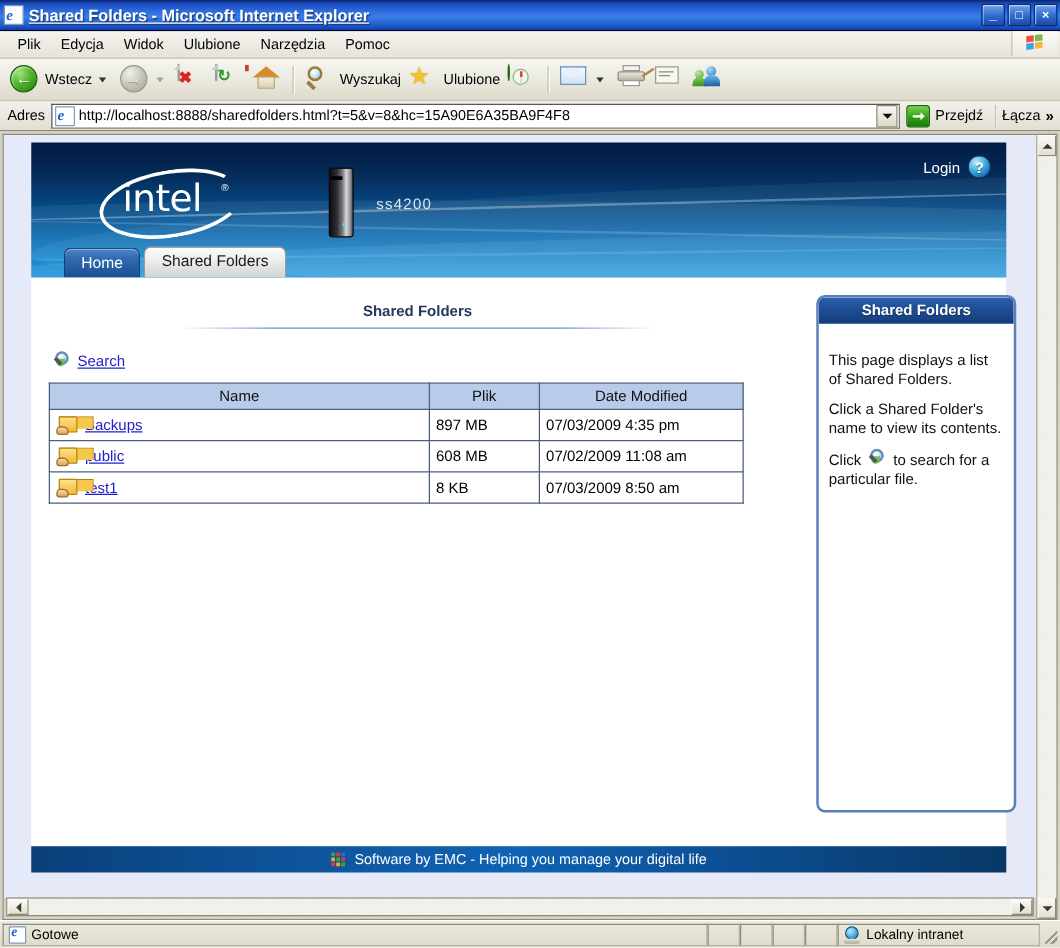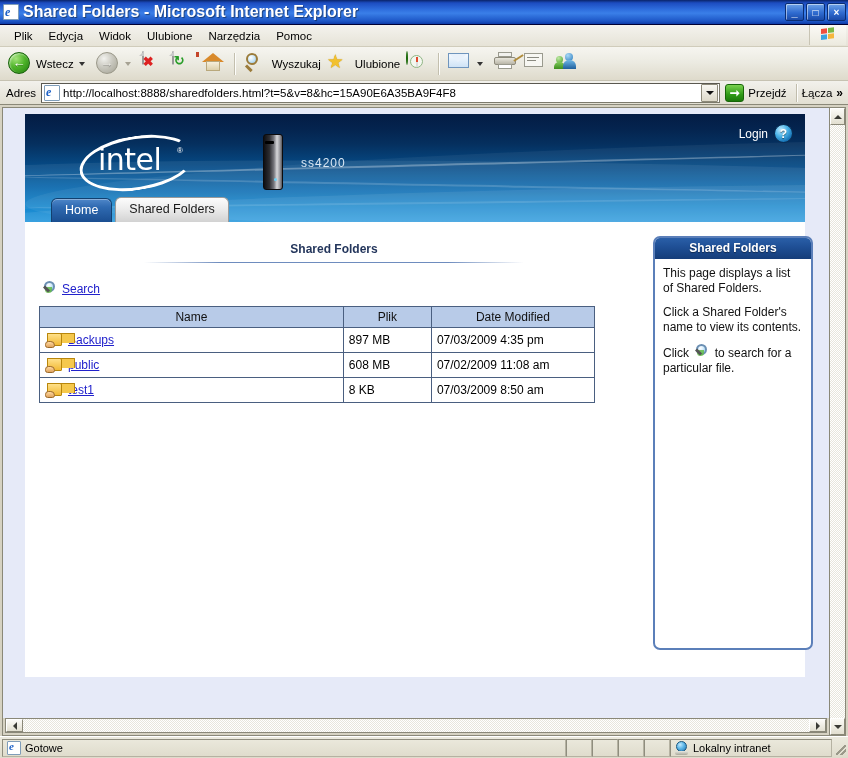--- a/index.html
+++ b/index.html
@@ -48,24 +48,25 @@
   }
   .titlebar-icon .e {
     position: absolute; left: 1px; top: 0px;
     font-size: 12px; font-weight: bold; color: #1d62c8;
     font-family: "Liberation Serif", serif;
     font-style: italic;
   }
   .titlebar-text {
     color: #fff;
     font-weight: bold;
-    font-size: 16px;
+    font-size: 13px;
     text-shadow: 1px 1px 1px rgba(0,0,0,0.45);
     white-space: nowrap;
     flex: 1;
+    text-decoration: underline;
   }
   .titlebar-buttons { display: flex; gap: 2px; align-items:center; }
   .tbtn {
     width: 17px; height: 16px;
     background: linear-gradient(to bottom,#6fa3e8,#2f6bd0 55%,#1a4aa8);
     border: 1px solid #0a2d73;
     border-radius: 2px;
     position: relative;
     box-shadow: inset 1px 1px 0 rgba(255,255,255,.5);
     cursor: pointer;
@@ -442,21 +443,21 @@
   .help-title {
     background: linear-gradient(to bottom,#2a5fa8 0%,#1e4e94 45%,#153d79 100%);
     color:#ffffff;
     font-weight:bold;
     font-size:12px;
     text-align:center;
     padding: 3px 0 4px 0;
     border-radius: 4px 4px 0 0;
     text-shadow: 0 1px 1px rgba(0,0,0,.4);
   }
-  .help-body { padding: 7px 8px; font-size:12px; color:#111; line-height:1.25; }
+  .help-body { padding: 22px 8px; font-size:12px; color:#111; line-height:1.25; }
   .help-body p { margin: 0 0 9px 0; }
   .help-inline-mag { display:inline-block; vertical-align:-3px; margin:0 1px; }
 
   
   .footer {
     height: 21px;
     background: linear-gradient(to bottom,#0d3f77 0%,#0b4f95 40%,#0a archives 0%, #0a4e92 60%, #083a70 100%);
     background: linear-gradient(to right,#0a3f7a 0%, #0f5ca8 38%, #0f63b4 50%, #0c4e92 72%, #083867 100%);
     display:flex; align-items:center; justify-content:center; gap:6px;
     color:#ffffff; font-size:11.5px;
@@ -769,20 +770,34 @@
                     <span class="mag-sm help-inline-mag">
                       <span class="lens"></span><span class="grn"></span><span class="hand"></span>
                     </span>
                     <span>to search for a particular file.</span>
                   </p>
                 </div>
               </div>
             </div>
           </div>
 
+          <div class="footer">
+            <span class="emc-logo">
+              <i style="left:0px;top:0px;background:#3fa535;"></i>
+              <i style="left:4px;top:0px;background:#e03b2f;"></i>
+              <i style="left:8px;top:0px;background:#2f6ad0;"></i>
+              <i style="left:0px;top:4px;background:#f0a81e;"></i>
+              <i style="left:4px;top:4px;background:#3fa535;"></i>
+              <i style="left:8px;top:4px;background:#e03b2f;"></i>
+              <i style="left:0px;top:8px;background:#e03b2f;"></i>
+              <i style="left:4px;top:8px;background:#f0a81e;"></i>
+              <i style="left:8px;top:8px;background:#3fa535;"></i>
+            </span>
+            <span class="footer-text">Software by EMC - Helping you manage your digital life</span>
+          </div>
 
         </div>
       </div>
 
       <div class="hscroll-row">
         <div class="hscroll">
           <div class="hs-btn">
               <span class="lf-ar"></span>
             </div>
           <div class="hs-track"></div>

